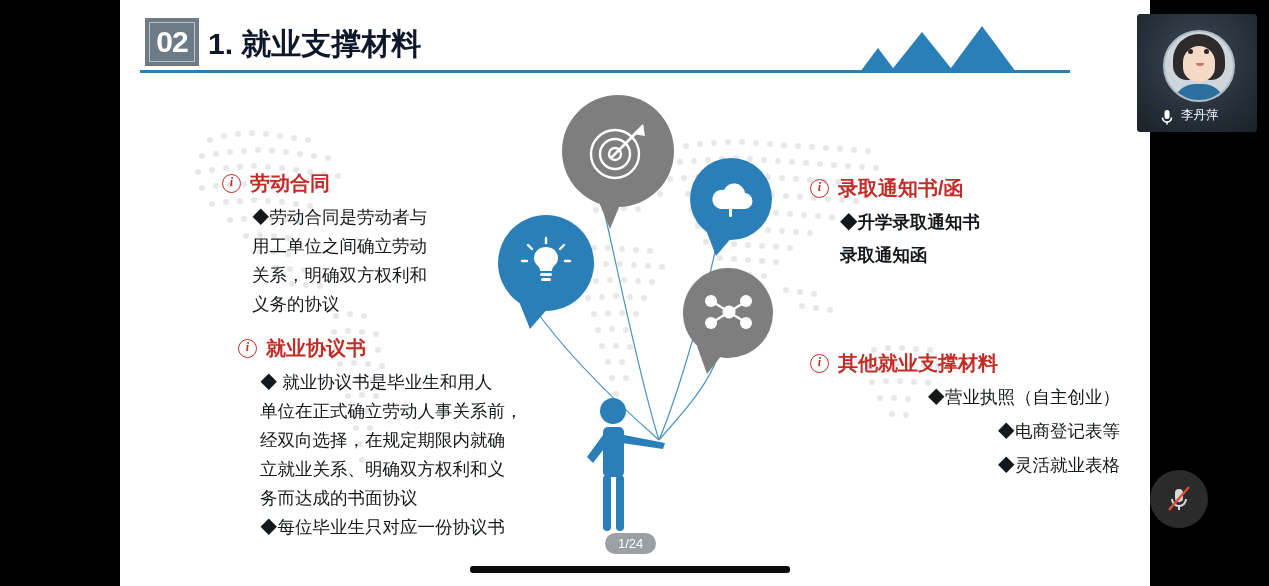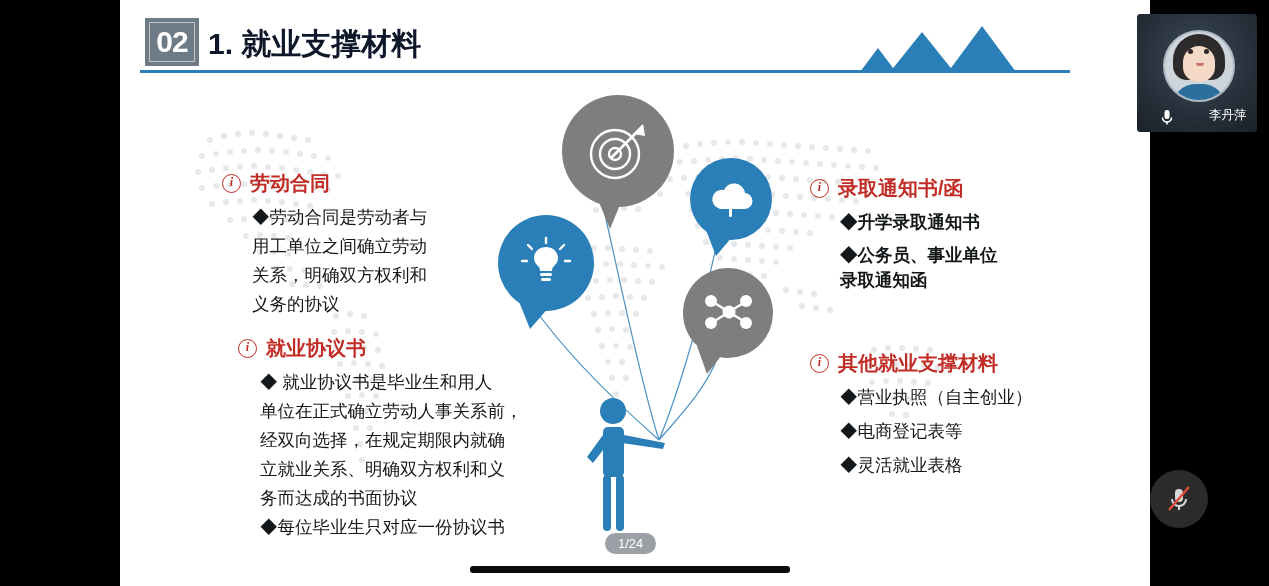--- a/index.html
+++ b/index.html
@@ -159,21 +159,21 @@
   }
   .blk-body p { margin: 0 0 4px 0; }
 
   .blk-contract { left: 102px; top: 170px; width: 240px; }
   .blk-contract .blk-body { padding-left: 30px; }
   .blk-agreement { left: 118px; top: 335px; width: 320px; }
   .blk-agreement .blk-body { padding-left: 22px; }
   .blk-offer { left: 690px; top: 175px; width: 300px; }
   .blk-offer .blk-body { padding-left: 30px; }
   .blk-other { left: 690px; top: 350px; width: 310px; }
-  .blk-other .blk-body { padding-left: 30px; }
+  .blk-other .blk-body { padding-left: 30px; text-align: right; }
   .blk-other .blk-body p { margin-bottom: 9px; }
   .blk-offer .blk-body p { margin-bottom: 8px; font-weight: bold; }
 
   
   #person { position: absolute; left: 445px; top: 395px; }
 
   
   #pagechip {
     position: absolute;
     left: 485px;
@@ -256,21 +256,20 @@
     background: #2a6f9e;
     border-radius: 22px 22px 0 0;
   }
   .vname {
     position: absolute;
     left: 44px;
     bottom: 8px;
     color: #fff;
     font-size: 12.5px;
     white-space: nowrap;
-    margin-left: 28px;
   }
   .vmic {
     position: absolute;
     left: 20px;
     bottom: 5px;
     width: 20px; height: 20px;
   }
 
   
   #mute-btn {
@@ -702,21 +701,20 @@
       </div>
     </div>
 
     <div class="blk blk-offer">
       <div class="blk-head">
         <span class="i-mark">i</span>
         <span>录取通知书/函</span>
       </div>
       <div class="blk-body">
         <p>◆升学录取通知书</p>
-        <p style="margin-bottom:0">◆公务员、事业单位</p>
         <p>录取通知函</p>
       </div>
     </div>
 
     <div class="blk blk-other">
       <div class="blk-head">
         <span class="i-mark">i</span>
         <span>其他就业支撑材料</span>
       </div>
       <div class="blk-body">

